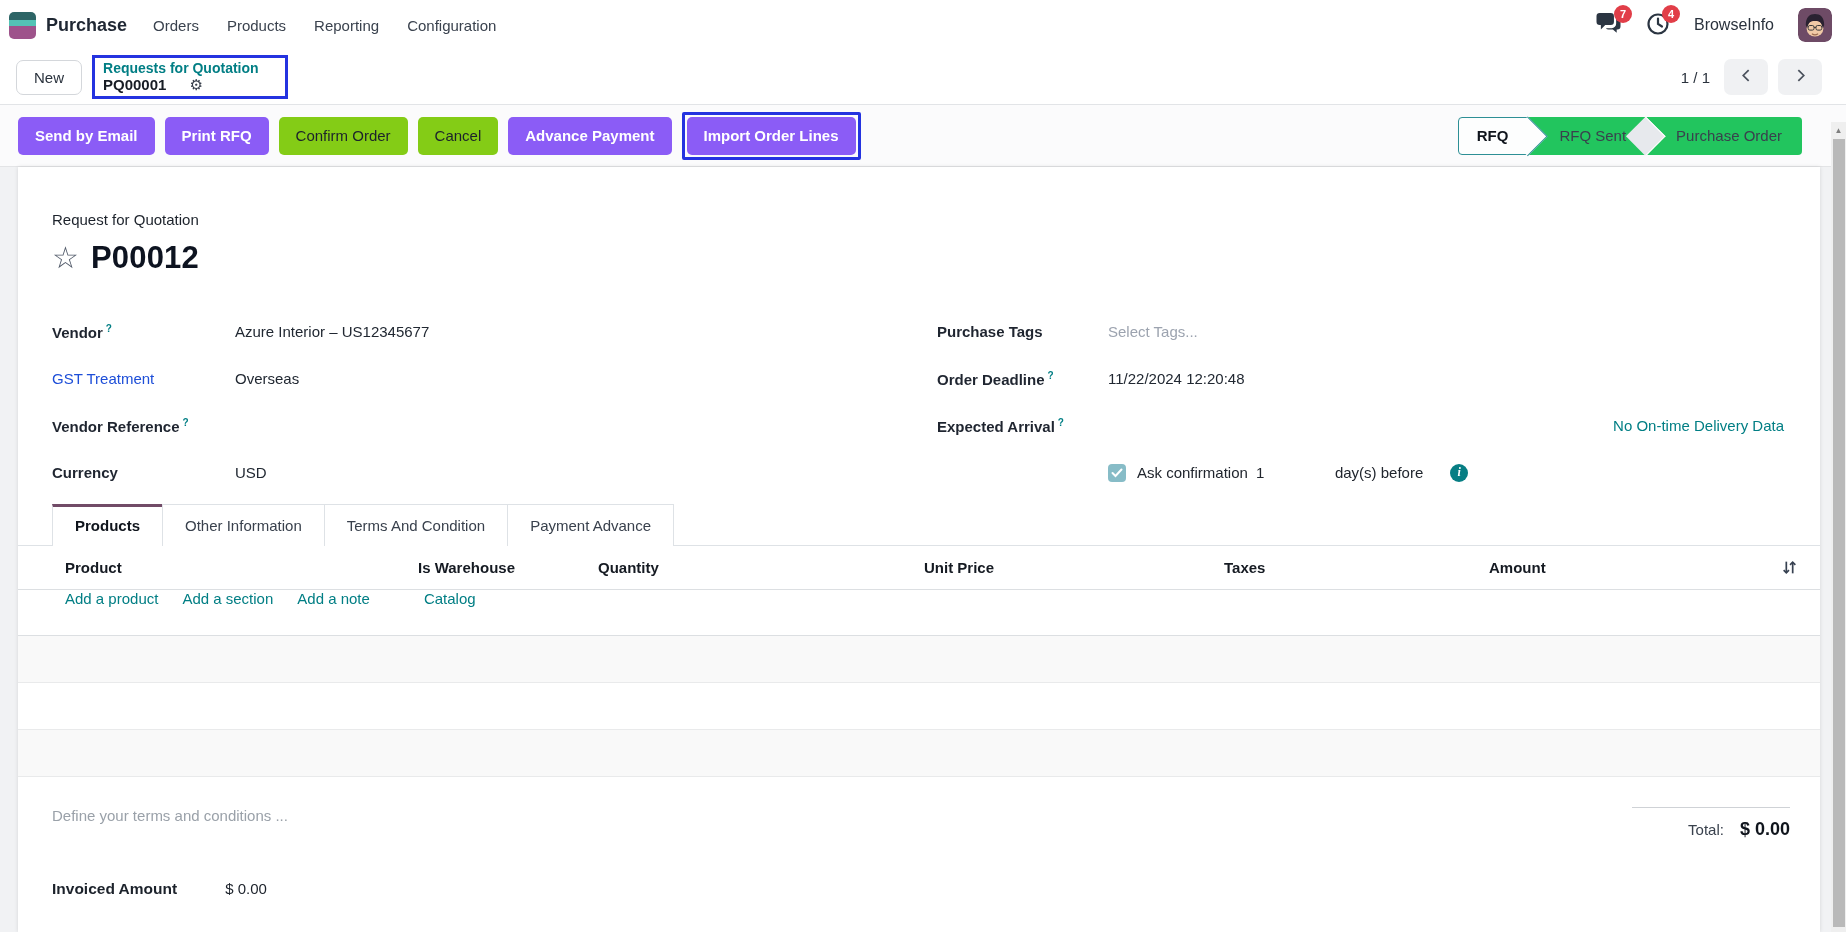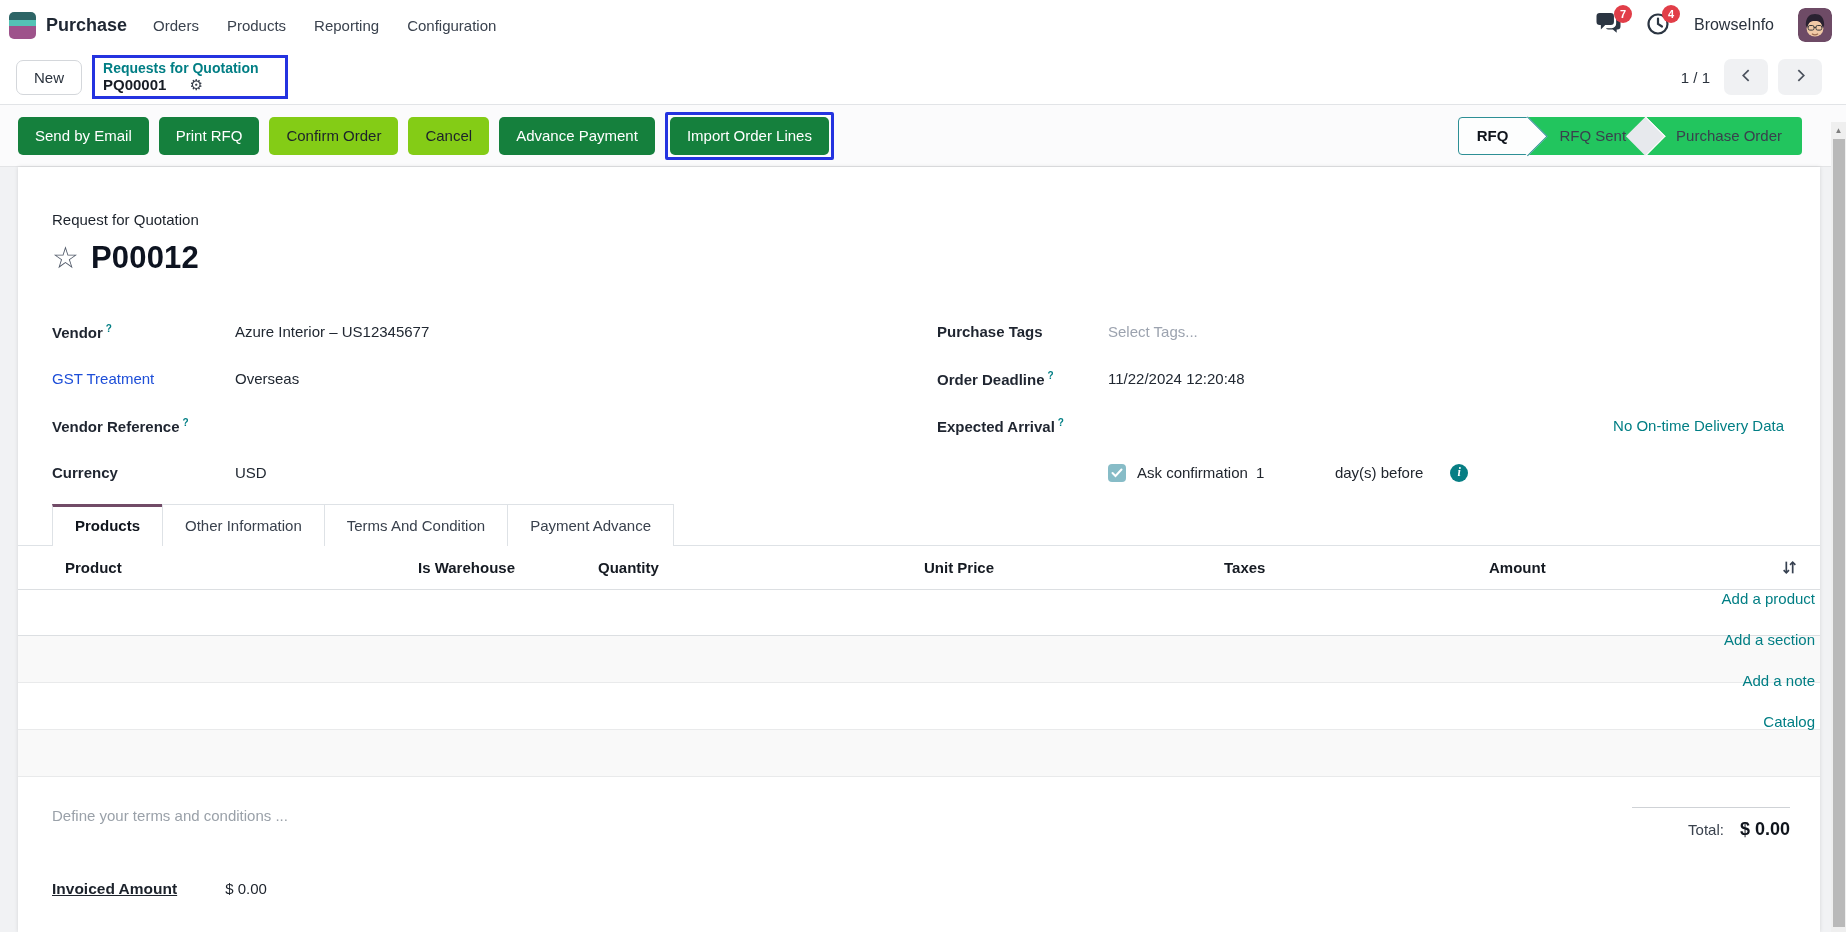--- a/index.html
+++ b/index.html
@@ -38,21 +38,21 @@
   .pager-value { font-size:15px; color:#2a323d; margin-right:4px; }
   .pager-btn { width:44px; height:36px; border:none; border-radius:7px; background:#f0f1f3;
                display:flex; align-items:center; justify-content:center; cursor:pointer; }
 
   
   .action-bar { height:62px; background:#fbfbfc; border-bottom:1px solid #e3e4e6;
                 display:flex; align-items:center; justify-content:space-between; padding:0 44px 0 18px; }
   .action-buttons { display:flex; align-items:center; gap:10px; }
   .btn { height:38px; padding:0 17px; border:none; border-radius:5px; font-size:15px;
          font-family:inherit; cursor:pointer; font-weight:500; }
-  .btn.purple { background:#15803d; color:#fff; }
+  .btn.purple { background:#8b5cf6; color:#fff;font-weight:bold; }
   .btn.gray { background:#84cc16; color:#1c222b; }
   .highlight-box { border:3px solid #2433e0; padding:2px; border-radius:2px; display:inline-flex; }
 
   .status-steps { display:flex; height:38px; }
   .step { position:relative; display:flex; align-items:center; padding:0 20px 0 30px;
           font-size:15px; color:#39414d; background:#22c55e; cursor:pointer; }
   .step::after { content:""; position:absolute; top:50%; right:-13.5px; width:26.5px; height:26.5px;
                  transform:translateY(-50%) rotate(45deg); background:#e7e9ed;
                  border-top:1.5px solid #fff; border-right:1.5px solid #fff; }
   .step:nth-child(1){ z-index:3; border-radius:4px 0 0 4px; }
@@ -100,35 +100,35 @@
   .tab.active { border-top:3px solid #714b67; padding-top:10px; font-weight:700; color:#0f141c; }
 
   
   .olines { margin:0 -30px 0 -34px; }
   .thead { display:flex; align-items:center; height:44px; padding:0 22px 0 47px;
            border-bottom:1px solid #dcdfe2; font-weight:700; color:#151a22; }
   .th { flex:none; }
   .th.c-product{ width:353px; } .th.c-warehouse{ width:180px; } .th.c-qty{ width:326px; }
   .th.c-price{ width:300px; } .th.c-taxes{ width:265px; } .th.c-amount{ flex:1; }
   .th.c-tools{ width:30px; display:flex; justify-content:flex-end; cursor:pointer; }
-  .add-row { display:flex; align-items:flex-end; height:46px; padding:0 5px 0 47px;
-             border-bottom:1px solid #dcdfe2; gap:24px;flex-direction:column; }
+  .add-row { display:flex; align-items:flex-start; height:46px; padding:0 16px 0 47px;
+             border-bottom:1px solid #dcdfe2; gap:24px; }
   .add-row .catalog { margin-left:30px; }
   .empty-row { height:47px; border-bottom:1px solid #e9eaeb; }
   .empty-row.alt { background:#f9f9f9; }
 
   
   .foot { display:flex; margin-top:30px; align-items:flex-start; }
   .terms { color:#9aa1a9; cursor:text; }
   .total-box { margin-left:auto; border-top:1px solid #cfd2d6; padding-top:11px; display:flex;
                align-items:baseline; gap:16px; min-width:158px; justify-content:flex-end; }
   .total-label { color:#39414d; }
   .total-value { font-size:18px; font-weight:700; color:#0f141c; }
   .invoiced { display:flex; align-items:baseline; margin-top:40px; gap:48px; }
-  .invoiced-label { font-weight:700; color:#1c222b; font-size:15.5px;text-decoration:underline; }
+  .invoiced-label { font-weight:700; color:#1c222b; font-size:15.5px; }
   .invoiced-value { color:#1c222b; }
 
   
   .vscroll { position:fixed; top:122px; right:0; bottom:0; width:15px; background:#efefef; }
   .vscroll .arr { height:16px; display:flex; align-items:center; justify-content:center;
                   font-size:8px; color:#7d7d7d; }
   .vscroll .thumb { position:absolute; top:17px; bottom:5px; left:1.5px; right:1.5px; background:#b9b9b9; }
 </style>
 </head>
 <body>

